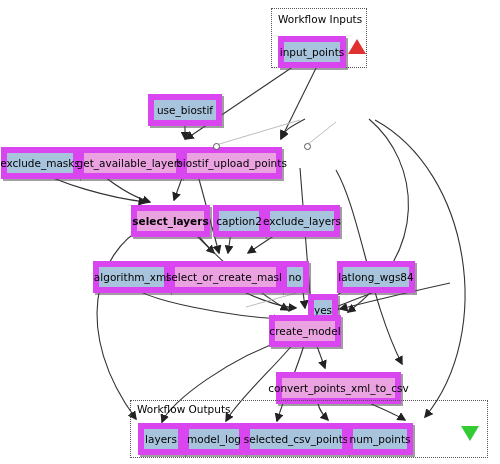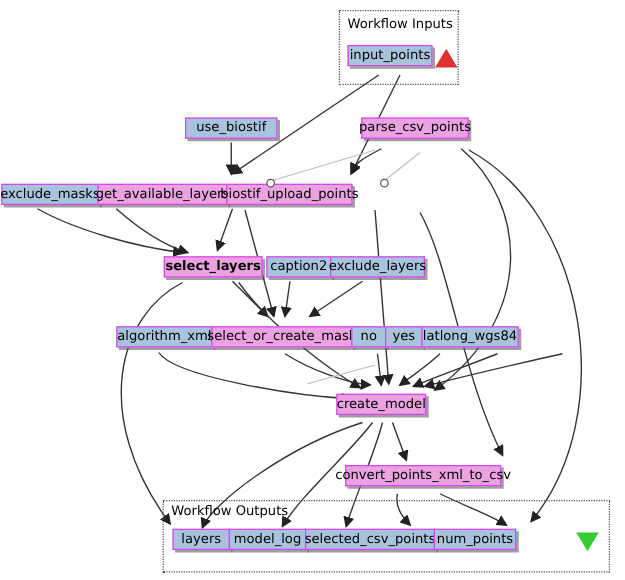--- a/index.html
+++ b/index.html
@@ -22,28 +22,28 @@
   .group-label{
     position:absolute;
     font-size:10.5px;
     color:#000;
     white-space:nowrap;
   }
 
   .node{
     position:absolute;
     box-sizing:border-box;
-    border:1px solid #d946ef;
+    border:6px solid #d946ef;
     display:flex;
     align-items:center;
     justify-content:center;
     font-size:10.5px;
     color:#000;
     white-space:nowrap;
-    height:17px;
+    height:32px;
     line-height:1;
   }
   .node.blue{background:#a8c4dd;}
   .node.pink{background:#eaa2e0;}
   .node.shadow{box-shadow:2px 2px 0 rgba(80,80,80,.55);}
 
   .row{position:absolute;display:flex;}
   .row .node{position:relative;left:auto;top:auto;}
 
   .tri{position:absolute;width:0;height:0;}
@@ -141,41 +141,40 @@
       <path d="M246,305 L300,290"></path>
     </g>
   </svg>
 
   <div class="group-box" style="left:271px;top:6px;width:96px;height:60px;"></div>
   <div class="group-label" style="left:278px;top:11px;">Workflow Inputs</div>
   <div class="node blue shadow" style="left:278px;top:34px;width:68px;">input_points</div>
   <div class="tri up" style="left:348px;top:37px;"></div>
 
   <div class="node blue shadow" style="left:148px;top:92px;width:74px;">use_biostif</div>
-  <div class="node pink shadow" style="left:289px;top:92px;width:86px;">parse_csv_points</div>
 
   <div class="row" style="left:2px;top:145px;">
     <div class="node blue shadow" style="width:78px;margin-left:-1px;">exclude_masks</div>
     <div class="node pink shadow" style="width:104px;margin-left:-1px;">get_available_layers</div>
     <div class="node pink shadow" style="width:101px;margin-left:-1px;">biostif_upload_points</div>
   </div>
   <div class="port" style="left:213px;top:141px;"></div>
   <div class="port" style="left:304px;top:141px;"></div>
 
   <div class="row" style="left:131px;top:203px;">
     <div class="node pink shadow" style="width:79px;font-weight:bold;">select_layers</div>
     <div class="node blue shadow" style="width:52px;margin-left:3px;">caption2</div>
     <div class="node blue shadow" style="width:76px;margin-left:-1px;text-align:right;">exclude_layers</div>
   </div>
 
   <div class="row" style="left:93px;top:259px;">
     <div class="node blue shadow" style="width:77px;">algorithm_xml</div>
     <div class="node pink shadow" style="width:113px;margin-left:-1px;">select_or_create_mask</div>
     <div class="node blue shadow" style="width:28px;margin-left:-1px;">no</div>
-    <div class="node blue shadow" style="width:30px;margin-left:-1px;">yes</div>
+    <div class="node blue shadow" style="width:30px;margin-left:-1px;margin-top:33px;">yes</div>
     <div class="node blue shadow" style="width:78px;margin-left:-1px;">latlong_wgs84</div>
   </div>
 
   <div class="node pink shadow" style="left:269px;top:313px;width:72px;">create_model</div>
 
   <div class="node pink shadow" style="left:276px;top:370px;width:125px;">convert_points_xml_to_csv</div>
 
   <div class="group-box" style="left:130px;top:398px;width:358px;height:58px;"></div>
   <div class="group-label" style="left:137px;top:401px;">Workflow Outputs</div>
   <div class="row" style="left:138px;top:421px;">

